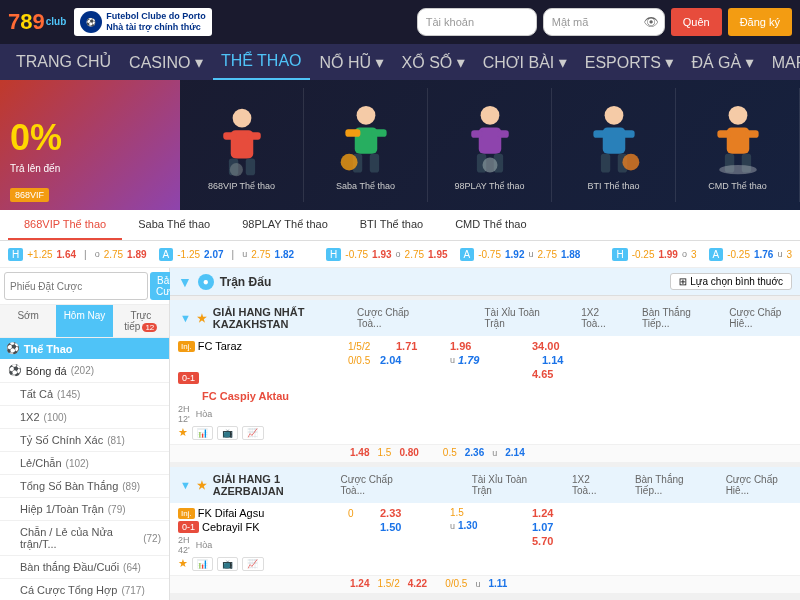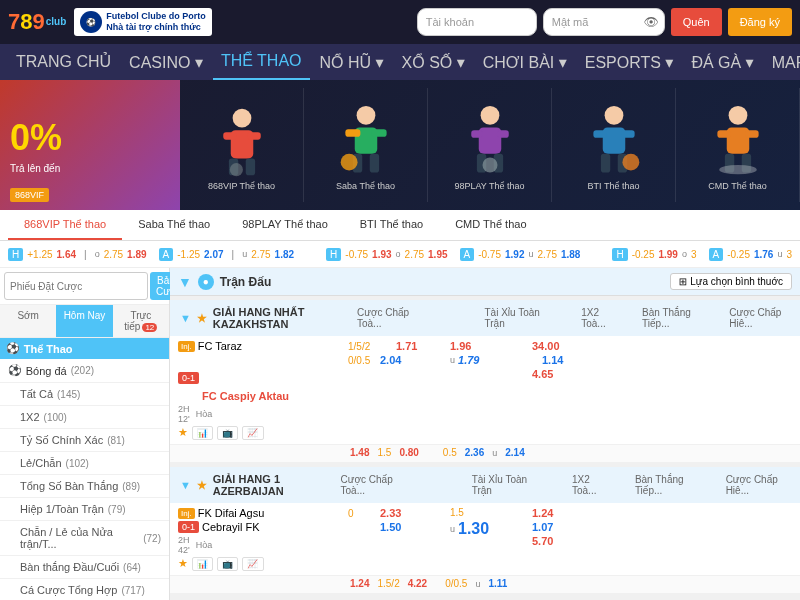--- a/index.html
+++ b/index.html
@@ -469,21 +469,21 @@
               <span style="color:#1a73e8;font-weight:bold;font-size:11px;">1.50</span>
             </div>
           </div>
 
           <div style="flex:0 0 80px;display:flex;flex-direction:column;gap:2px;">
             <div style="display:flex;gap:3px;align-items:center;">
               <span style="color:#f39c12;font-size:10px;">1.5</span>
             </div>
             <div style="display:flex;gap:3px;align-items:center;">
               <span style="color:#888;font-size:9px;">u</span>
-              <span style="color:#1a73e8;font-weight:bold;font-size:16px;">1.30</span>
+              <span style="color:#1a73e8;font-weight:bold;font-size:10px;">1.30</span>
             </div>
           </div>
 
           <div style="flex:0 0 70px;display:flex;flex-direction:column;gap:2px;">
             <span style="color:#e74c3c;font-weight:bold;font-size:11px;">1.24</span>
             <span style="color:#1a73e8;font-weight:bold;font-size:11px;">1.07</span>
             <span style="color:#e74c3c;font-weight:bold;font-size:11px;">5.70</span>
           </div>
         </div>
       </div>

